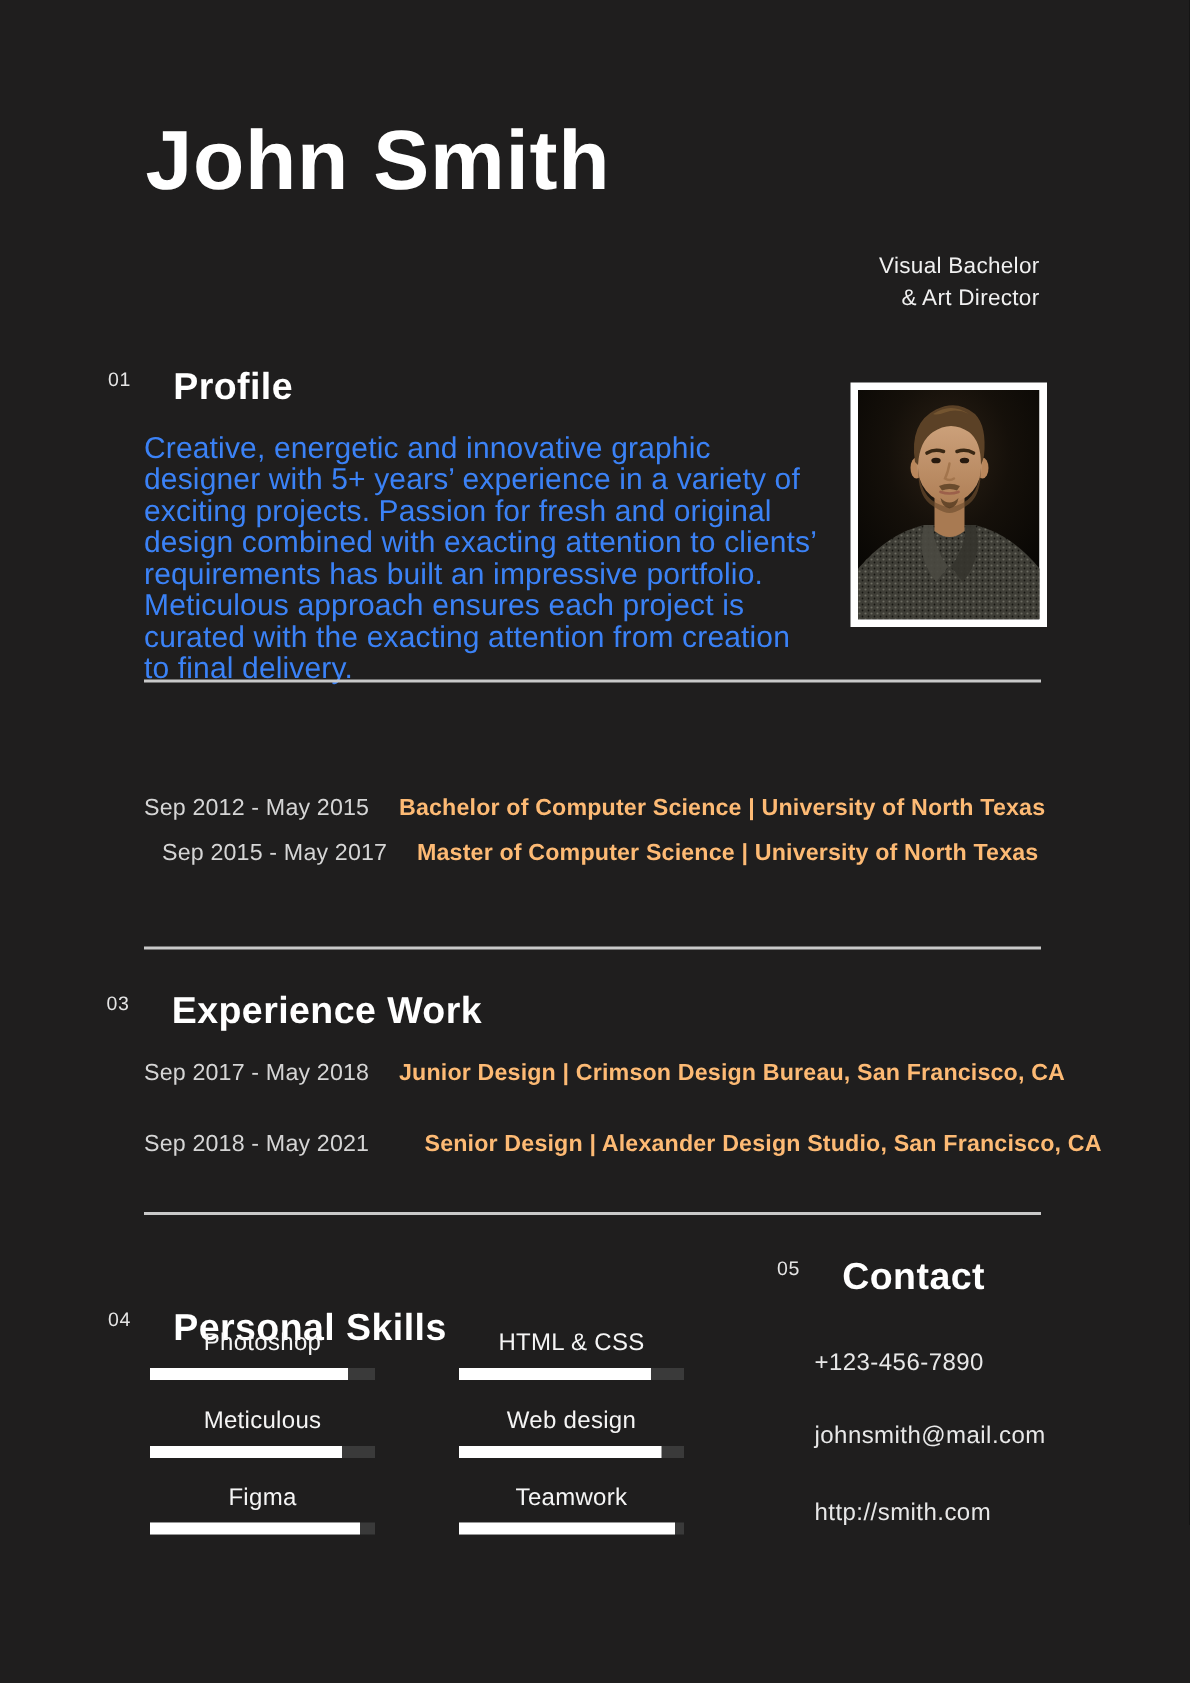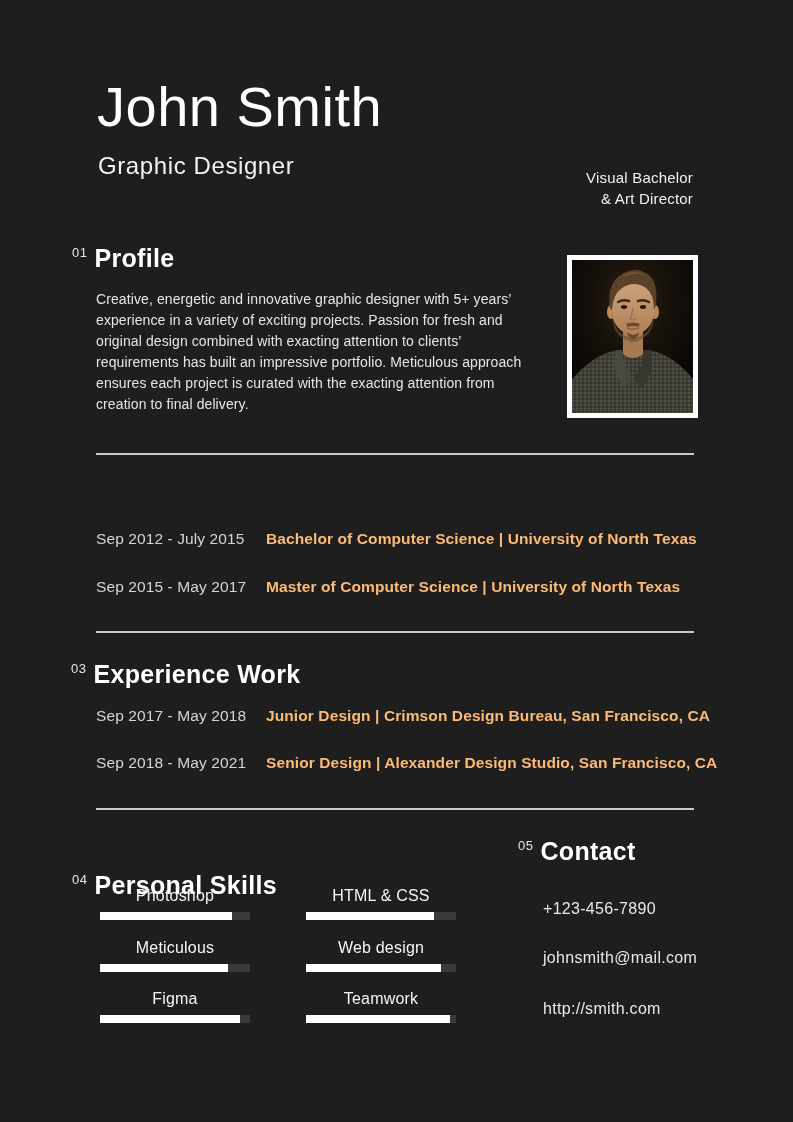--- a/index.html
+++ b/index.html
@@ -12,21 +12,21 @@
     height: 1122px;
     margin: 0 auto;
     background: #1F1E1E;
     color: #D9D9D9;
     overflow: hidden;
   }
 
   
   .name {
     position: absolute; left: 97px; top: 76px;
-    font-size: 56px; font-weight: 400; color: #FFFFFF;
+    font-size: 56px; font-weight: 700; color: #FFFFFF;
     letter-spacing: 0.5px; line-height: 1.1;
   }
   .job-title {
     position: absolute; left: 98px; top: 152px;
     font-size: 24px; font-weight: 400; color: #F2F2F2;
     letter-spacing: 0.6px;
   }
   .tagline {
     position: absolute; right: 100px; top: 167px;
     font-size: 15px; line-height: 21px; color: #F0F0F0;
@@ -37,32 +37,32 @@
   .sec-head { position: absolute; white-space: nowrap; }
   .sec-num {
     display: inline-block; vertical-align: top;
     font-size: 13px; font-weight: 500; color: #e5e5e5;
     margin-right: 7px; transform: translateY(-1px);
     letter-spacing: 0.5px;
   }
   .sec-title {
     display: inline-block;
     font-size: 25px; font-weight: 700; color: #FFFFFF;
-    letter-spacing: 0.3px; line-height: 1;
+    letter-spacing: 0.3px; line-height: 1; margin-left: 21px;
   }
   .h-profile    { left: 72px;  top: 246px; }
   .h-education  { left: 71px;  top: 482px; }
   .h-experience { left: 71px;  top: 662px; }
   .h-skills     { left: 72px;  top: 873px; }
   .h-contact    { left: 518px; top: 839px; }
 
   
   .profile-body {
     position: absolute; left: 96px; top: 289px; width: 450px;
-    font-size: 14px; line-height: 21px; color: #e5e5e5;
+    font-size: 20px; line-height: 21px; color: #3b82f6;
     letter-spacing: 0.1px;
   }
   .photo-frame {
     position: absolute; left: 567px; top: 255px;
     width: 131px; height: 163px;
     background: #FFFFFF; padding: 5px;
   }
   .photo-frame svg { display: block; width: 121px; height: 153px; }
 
   
@@ -76,23 +76,23 @@
 
   
   .row {
     position: absolute; left: 96px; width: 610px;
     display: flex; align-items: baseline;
     font-size: 15.5px; letter-spacing: 0.1px;
   }
   .row .dates { flex: 0 0 170px; color: #D5D5D5; font-weight: 400; }
   .row .desc  { color: #fdba74; font-weight: 700; white-space: nowrap; }
   .edu-1 { top: 530px; }
-  .edu-2 { top: 578px; }
+  .edu-2 { top: 560px; margin-left: 12px; }
   .exp-1 { top: 707px; }
-  .exp-2 { top: 754px; }
+  .exp-2 { top: 754px; gap: 17px; }
 
   
   .skill {
     position: absolute; width: 150px; text-align: center;
   }
   .skill .label {
     font-size: 16px; color: #F5F5F5; letter-spacing: 0.2px;
     margin-bottom: 7px;
   }
   .skill .bar {
@@ -115,21 +115,20 @@
   .ct-1 { top: 900px; }
   .ct-2 { top: 949px; }
   .ct-3 { top: 1000px; }
 </style>
 </head>
 <body>
 
 <div class="page">
 
   <h1 class="name">John Smith</h1>
-  <div class="job-title">Graphic Designer</div>
   <div class="tagline">
     <div>Visual Bachelor</div>
     <div>&amp; Art Director</div>
   </div>
 
   <div class="sec-head h-profile">
     <span class="sec-num">01</span><span class="sec-title">Profile</span>
   </div>
   <p class="profile-body">Creative, energetic and innovative graphic designer with 5+ years’ experience in a variety of exciting projects. Passion for fresh and original design combined with exacting attention to clients’ requirements has built an impressive portfolio. Meticulous approach ensures each project is curated with the exacting attention from creation to final delivery.</p>
 
@@ -182,21 +181,21 @@
 
       <path d="M 55 68 Q 61 70 67 68" stroke="#9c604a" stroke-width="1.8" fill="none" stroke-linecap="round"></path>
 
       <path d="M 55 72 Q 61 78 67 72 Q 66 78 61 79 Q 56 78 55 72 Z" fill="#553b20" opacity="0.8"></path>
     </svg>
   </div>
 
   <div class="divider div-1"></div>
 
   <div class="row edu-1">
-    <span class="dates">Sep 2012 - July 2015</span>
+    <span class="dates">Sep 2012 - May 2015</span>
     <span class="desc">Bachelor of Computer Science | University of North Texas</span>
   </div>
   <div class="row edu-2">
     <span class="dates">Sep 2015 - May 2017</span>
     <span class="desc">Master of Computer Science | University of North Texas</span>
   </div>
 
   <div class="divider div-2"></div>
 
   <div class="sec-head h-experience">

